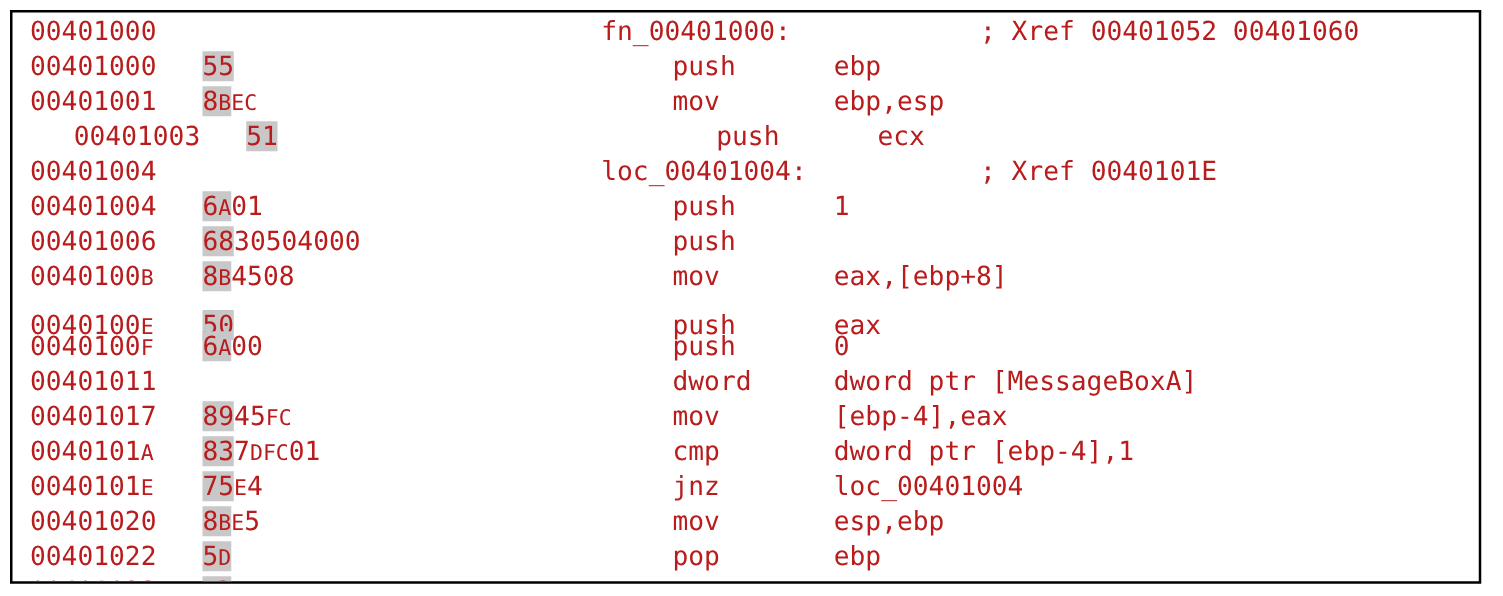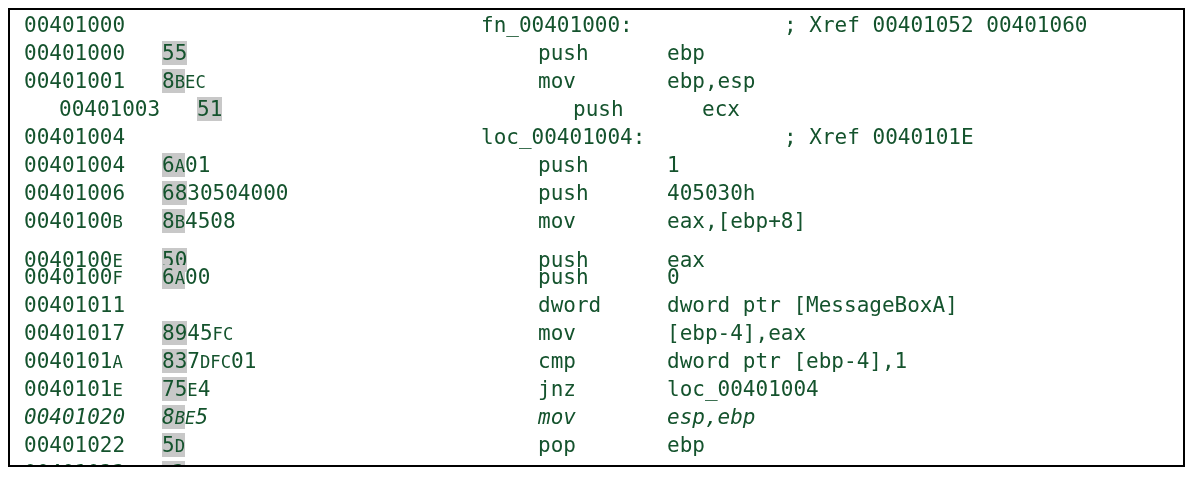--- a/index.html
+++ b/index.html
@@ -36,21 +36,21 @@
   }
 
   .asm-row {
     position: absolute;
     left: 0;
     width: 100%;
     height: 28px;
     line-height: 28px;
     white-space: pre;
     font-size: 21px;
-    color: #14532d;
+    color: #b91c1c;
   }
 
   
   .col {
     position: absolute;
     top: 0;
     height: 28px;
     line-height: 28px;
     white-space: pre;
   }
@@ -77,25 +77,25 @@
 <body>
 
 <div id="listing-frame">
   <div id="code-area">
       <div class="asm-row" style="top: 1px;"><span class="col c-address">00401000</span><span class="col c-label">fn_00401000:</span><span class="col c-comment">; Xref 00401052 00401060</span></div>
       <div class="asm-row" style="top: 29px;"><span class="col c-address">00401000</span><span class="col c-bytes"><span class="opcode-hl">55</span></span><span class="col c-mnem">push</span><span class="col c-oper">ebp</span></div>
       <div class="asm-row" style="top: 57px;"><span class="col c-address">00401001</span><span class="col c-bytes"><span class="opcode-hl">8<span class="hx">B</span></span><span><span class="hx">E</span><span class="hx">C</span></span></span><span class="col c-mnem">mov</span><span class="col c-oper">ebp,esp</span></div>
       <div class="asm-row" style="top: 85px; margin-left: 35px;"><span class="col c-address">00401003</span><span class="col c-bytes"><span class="opcode-hl">51</span></span><span class="col c-mnem">push</span><span class="col c-oper">ecx</span></div>
       <div class="asm-row" style="top: 113px;"><span class="col c-address">00401004</span><span class="col c-label">loc_00401004:</span><span class="col c-comment">; Xref 0040101E</span></div>
       <div class="asm-row" style="top: 141px;"><span class="col c-address">00401004</span><span class="col c-bytes"><span class="opcode-hl">6<span class="hx">A</span></span><span>01</span></span><span class="col c-mnem">push</span><span class="col c-oper">1</span></div>
-      <div class="asm-row" style="top: 169px;"><span class="col c-address">00401006</span><span class="col c-bytes"><span class="opcode-hl">68</span><span>30504000</span></span><span class="col c-mnem">push</span><span class="col c-oper">405030h</span></div>
+      <div class="asm-row" style="top: 169px;"><span class="col c-address">00401006</span><span class="col c-bytes"><span class="opcode-hl">68</span><span>30504000</span></span><span class="col c-mnem">push</span></div>
       <div class="asm-row" style="top: 197px;"><span class="col c-address">0040100<span class="hx">B</span></span><span class="col c-bytes"><span class="opcode-hl">8<span class="hx">B</span></span><span>4508</span></span><span class="col c-mnem">mov</span><span class="col c-oper">eax,[ebp+8]</span></div>
       <div class="asm-row" style="top: 236px;"><span class="col c-address">0040100<span class="hx">E</span></span><span class="col c-bytes"><span class="opcode-hl">50</span></span><span class="col c-mnem">push</span><span class="col c-oper">eax</span></div>
       <div class="asm-row" style="top: 253px;"><span class="col c-address">0040100<span class="hx">F</span></span><span class="col c-bytes"><span class="opcode-hl">6<span class="hx">A</span></span><span>00</span></span><span class="col c-mnem">push</span><span class="col c-oper">0</span></div>
       <div class="asm-row" style="top: 281px;"><span class="col c-address">00401011</span><span class="col c-mnem">dword</span><span class="col c-oper">dword ptr [MessageBoxA]</span></div>
       <div class="asm-row" style="top: 309px;"><span class="col c-address">00401017</span><span class="col c-bytes"><span class="opcode-hl">89</span><span>45<span class="hx">F</span><span class="hx">C</span></span></span><span class="col c-mnem">mov</span><span class="col c-oper">[ebp-4],eax</span></div>
       <div class="asm-row" style="top: 337px;"><span class="col c-address">0040101<span class="hx">A</span></span><span class="col c-bytes"><span class="opcode-hl">83</span><span>7<span class="hx">D</span><span class="hx">F</span><span class="hx">C</span>01</span></span><span class="col c-mnem">cmp</span><span class="col c-oper">dword ptr [ebp-4],1</span></div>
       <div class="asm-row" style="top: 365px;"><span class="col c-address">0040101<span class="hx">E</span></span><span class="col c-bytes"><span class="opcode-hl">75</span><span><span class="hx">E</span>4</span></span><span class="col c-mnem">jnz</span><span class="col c-oper">loc_00401004</span></div>
-      <div class="asm-row" style="top: 393px; font-style: italic;"><span class="col c-address">00401020</span><span class="col c-bytes"><span class="opcode-hl">8<span class="hx">B</span></span><span><span class="hx">E</span>5</span></span><span class="col c-mnem">mov</span><span class="col c-oper">esp,ebp</span></div>
+      <div class="asm-row" style="top: 393px;"><span class="col c-address">00401020</span><span class="col c-bytes"><span class="opcode-hl">8<span class="hx">B</span></span><span><span class="hx">E</span>5</span></span><span class="col c-mnem">mov</span><span class="col c-oper">esp,ebp</span></div>
       <div class="asm-row" style="top: 421px; padding-left: 32px;"><span class="col c-address">00401022</span><span class="col c-bytes"><span class="opcode-hl">5<span class="hx">D</span></span></span><span class="col c-mnem">pop</span><span class="col c-oper">ebp</span></div>
       <div class="asm-row" style="top: 449px;"><span class="col c-address">00401023</span><span class="col c-bytes"><span class="opcode-hl"><span class="hx">C</span>3</span></span><span class="col c-mnem">ret</span></div>
     </div>
 </div>
 
 </body></html>

